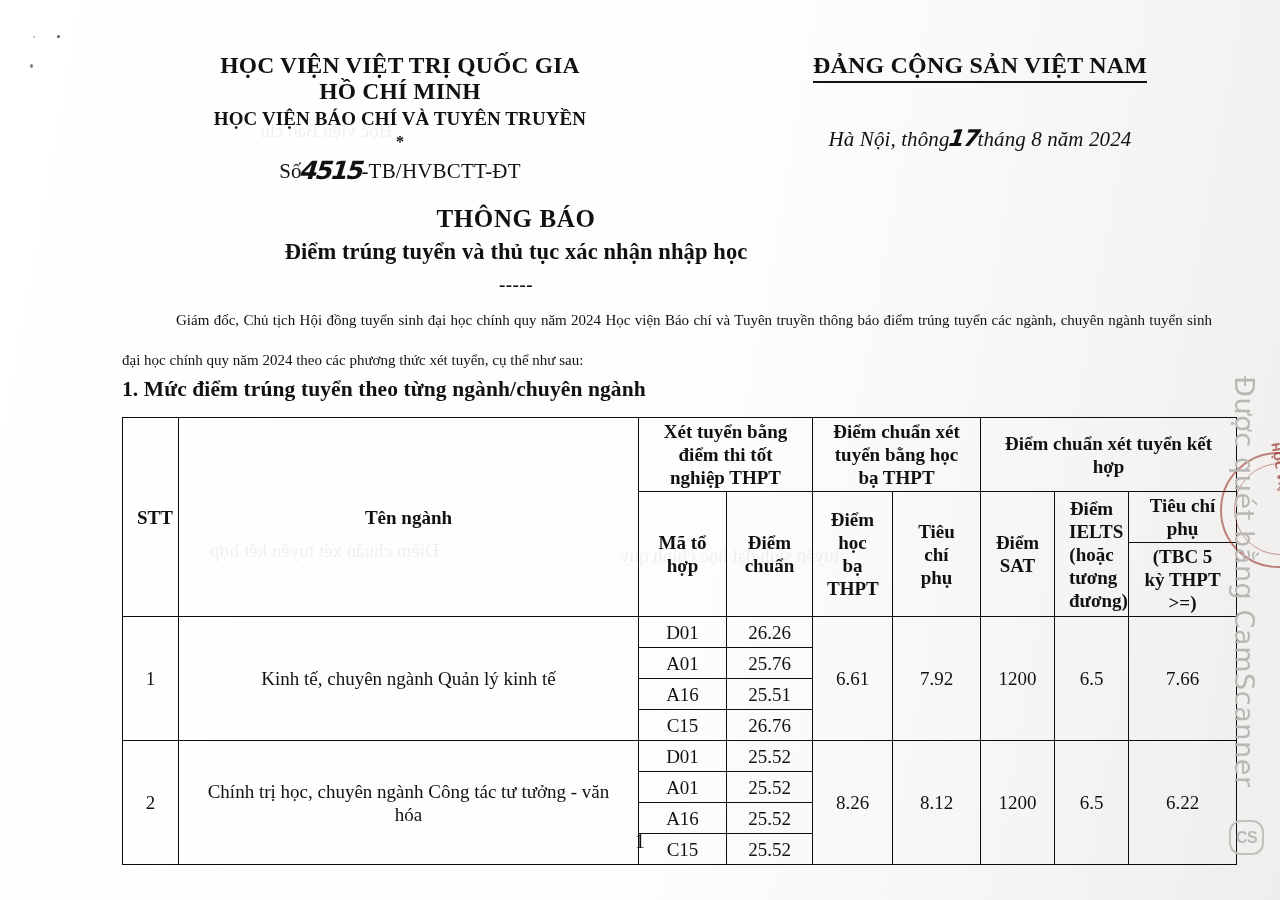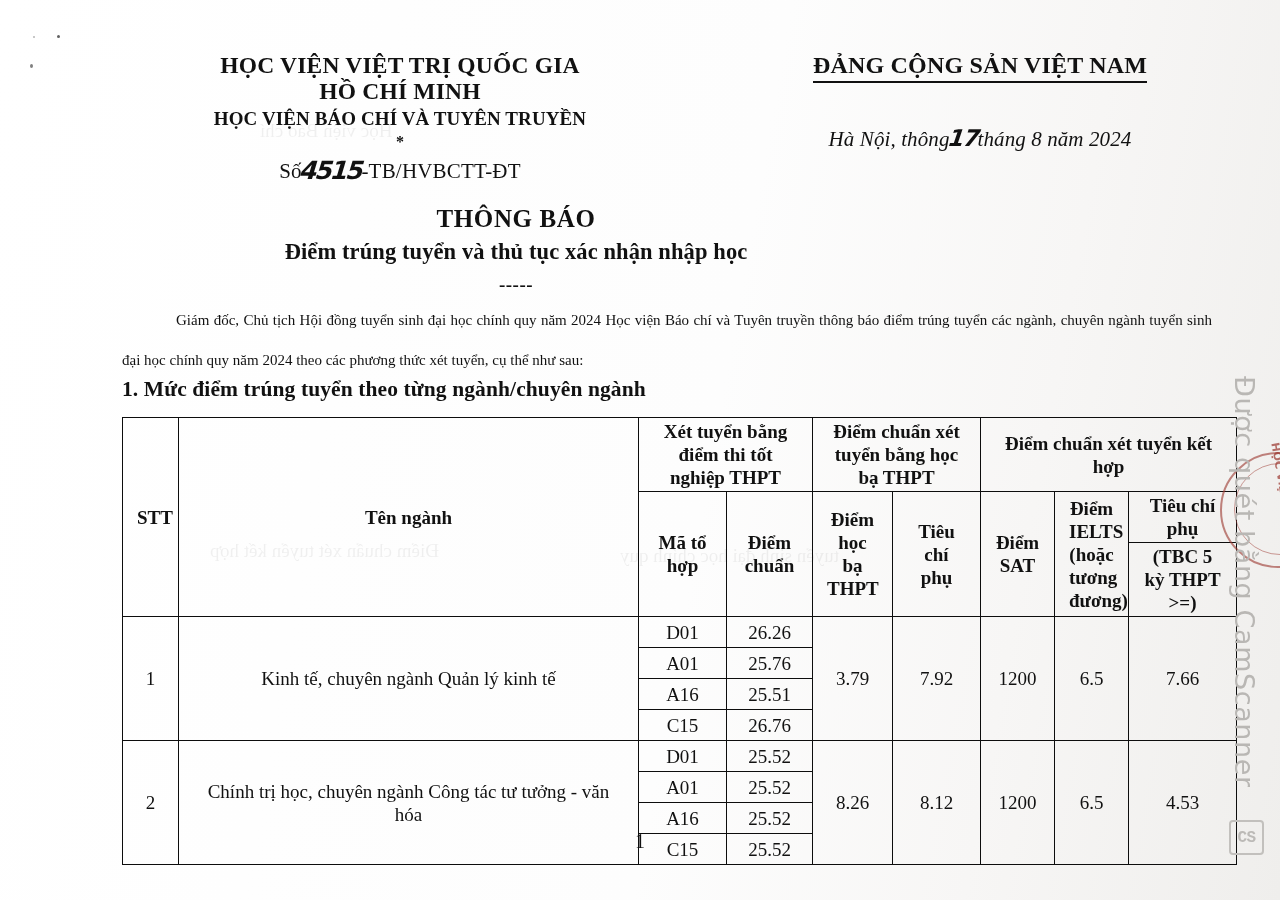--- a/index.html
+++ b/index.html
@@ -101,23 +101,23 @@
     writing-mode:vertical-rl;
     font-family:"DejaVu Sans","Liberation Sans",sans-serif;
     font-size:27px;font-weight:400;
     color:#b9b7b4;letter-spacing:.6px;
     white-space:nowrap;
     user-select:none;
   }
   .wm-logo{
     position:absolute;right:16px;top:820px;
     width:31px;height:31px;
-    border:2.4px solid #c2c0bd;border-radius:4px;
+    border:2.4px solid #c2c0bd;border-radius:12px;
     color:#bcbab7;
-    font-family:Liberation Mono, monospace;
+    font-family:Liberation Sans, sans-serif;
     font-size:16px;font-weight:700;
     display:flex;align-items:center;justify-content:center;
     letter-spacing:-.5px;
   }
   
   .seal{
     position:absolute;right:-56px;top:452px;
     width:112px;height:112px;border-radius:50%;
     border:2.6px solid #9d3a32;opacity:.62;
   }
@@ -212,21 +212,21 @@
       <tr>
         <th class="small" style="height:58px">(TBC 5 kỳ THPT &gt;=)</th>
       </tr>
     </thead>
     <tbody>
         <tr>
           <td class="sttc" rowspan="4" style="height: 104px;">1</td>
           <td class="name" rowspan="4">Kinh tế, chuyên ngành Quản lý kinh tế</td>
           <td class="code" style="height: 26px;">D01</td>
           <td class="sc" style="height: 26px;">26.26</td>
-          <td rowspan="4">3.79</td>
+          <td rowspan="4">6.61</td>
           <td rowspan="4">7.92</td>
           <td rowspan="4">1200</td>
           <td rowspan="4">6.5</td>
           <td rowspan="4">7.66</td>
         </tr>
         <tr>
           <td class="code" style="height: 26px;">A01</td>
           <td class="sc" style="height: 26px;">25.76</td>
         </tr>
         <tr>
@@ -239,21 +239,21 @@
         </tr>
         <tr>
           <td class="sttc" rowspan="4" style="height: 104px;">2</td>
           <td class="name" rowspan="4">Chính trị học, chuyên ngành Công tác tư tưởng - văn hóa</td>
           <td class="code" style="height: 26px;">D01</td>
           <td class="sc" style="height: 26px;">25.52</td>
           <td rowspan="4">8.26</td>
           <td rowspan="4">8.12</td>
           <td rowspan="4">1200</td>
           <td rowspan="4">6.5</td>
-          <td rowspan="4">4.53</td>
+          <td rowspan="4">6.22</td>
         </tr>
         <tr>
           <td class="code" style="height: 26px;">A01</td>
           <td class="sc" style="height: 26px;">25.52</td>
         </tr>
         <tr>
           <td class="code" style="height: 26px;">A16</td>
           <td class="sc" style="height: 26px;">25.52</td>
         </tr>
         <tr>

